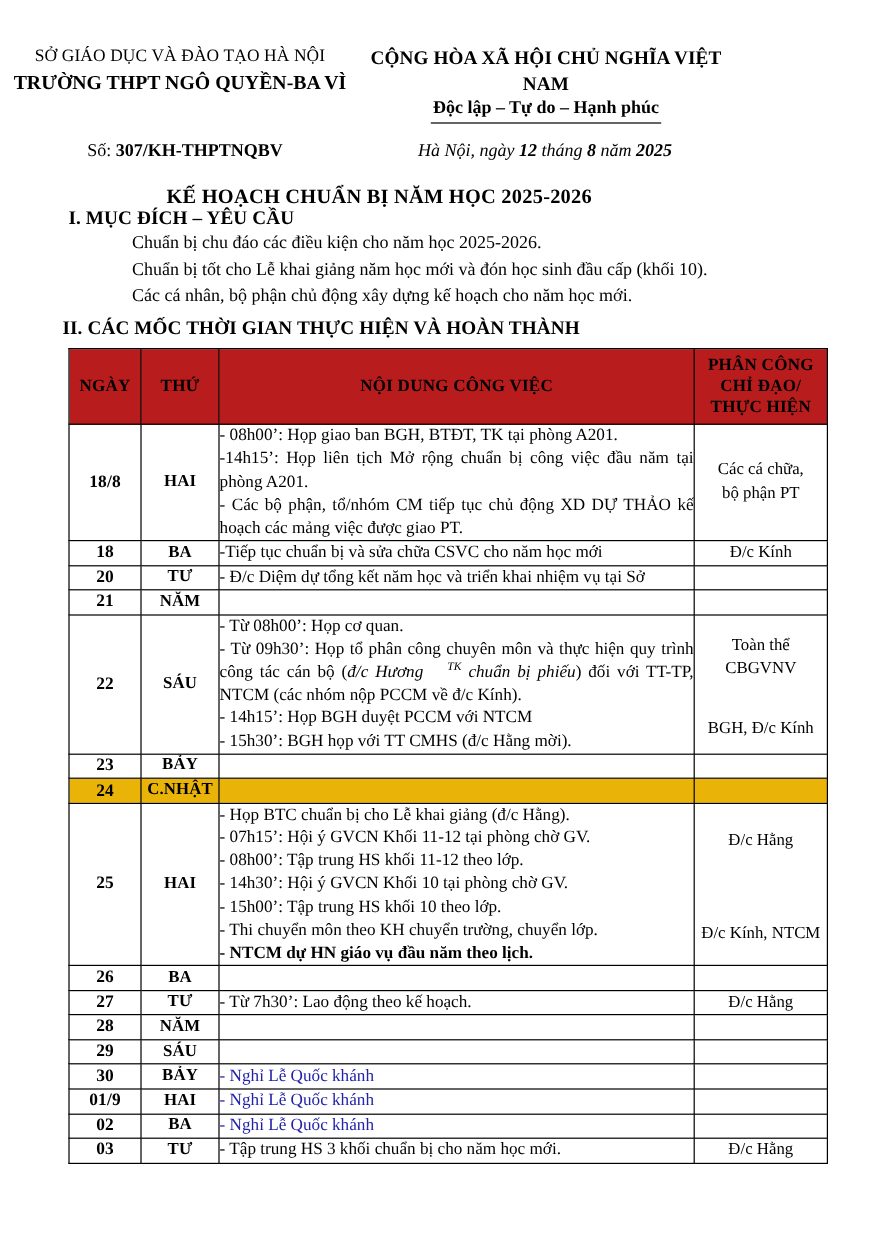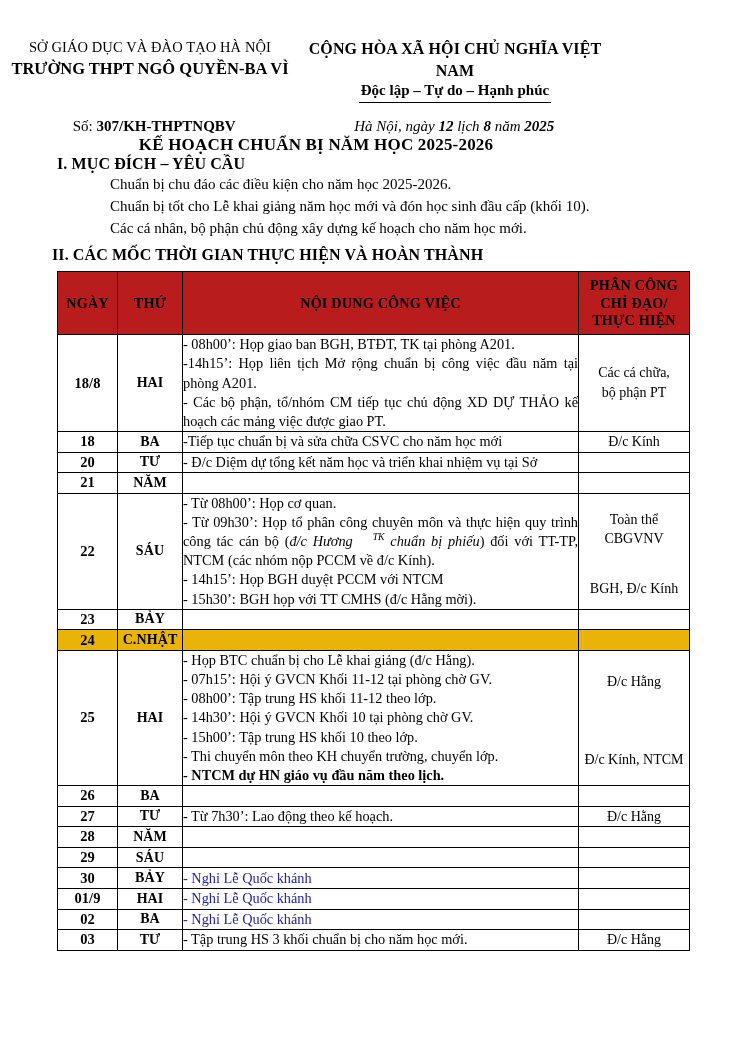--- a/index.html
+++ b/index.html
@@ -90,20 +90,21 @@
     font-size: 15px;
     font-style: italic;
     padding-right: 24px;
   }
   .sub-right b { font-weight: bold; }
 
   .doc-title {
     text-align: center;
     font-size: 17px;
     font-weight: bold;
+    margin-top: 19px;
     letter-spacing: 0.2px;
   }
 
   
   .section-heading {
     font-size: 16px;
     font-weight: bold;
     padding-left: 57px;
     letter-spacing: 0.1px;
   }
@@ -210,21 +211,21 @@
   </div>
 
   <div class="subheader">
     <div class="sub-left">
       <span>Số:</span>
       <span class="num">307/KH-THPTNQBV</span>
     </div>
     <div class="sub-right">
       <span>Hà Nội, ngày</span>
       <b>12</b>
-      <span>lịch</span>
+      <span>tháng</span>
       <b>8</b>
       <span>năm</span>
       <b>2025</b>
     </div>
   </div>
 
   <div class="doc-title">KẾ HOẠCH CHUẨN BỊ NĂM HỌC 2025-2026</div>
 
   <div class="section-heading">I. MỤC ĐÍCH – YÊU CẦU</div>
   <div class="bullet-line">Chuẩn bị chu đáo các điều kiện cho năm học 2025-2026.</div>

